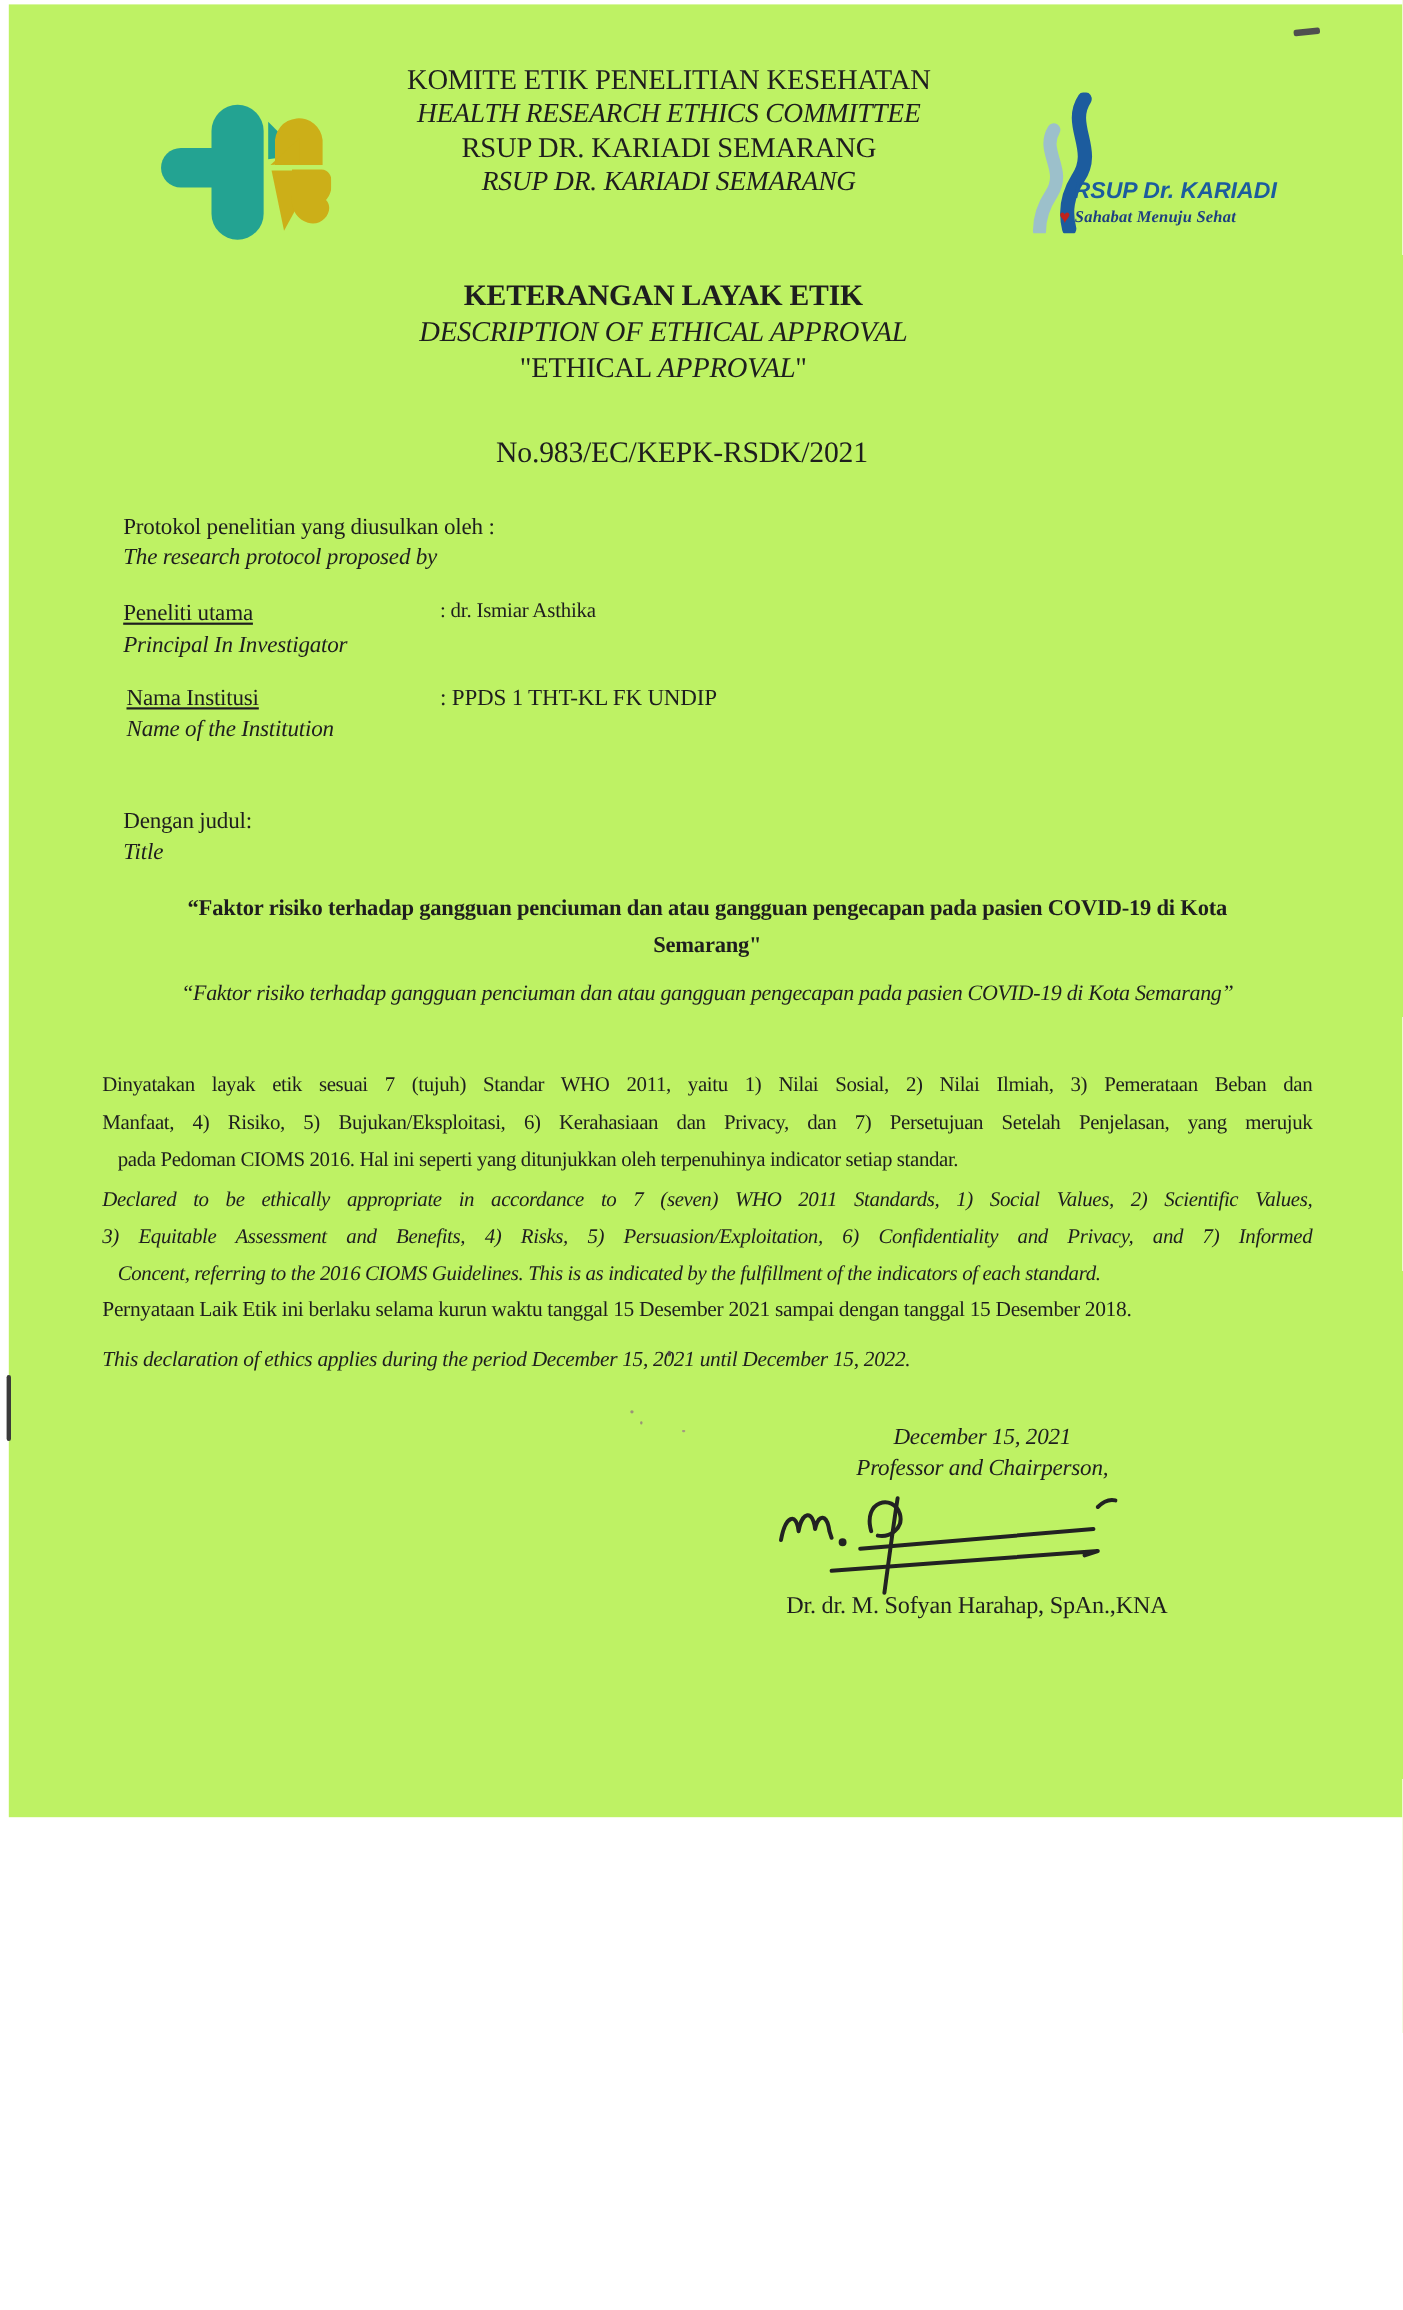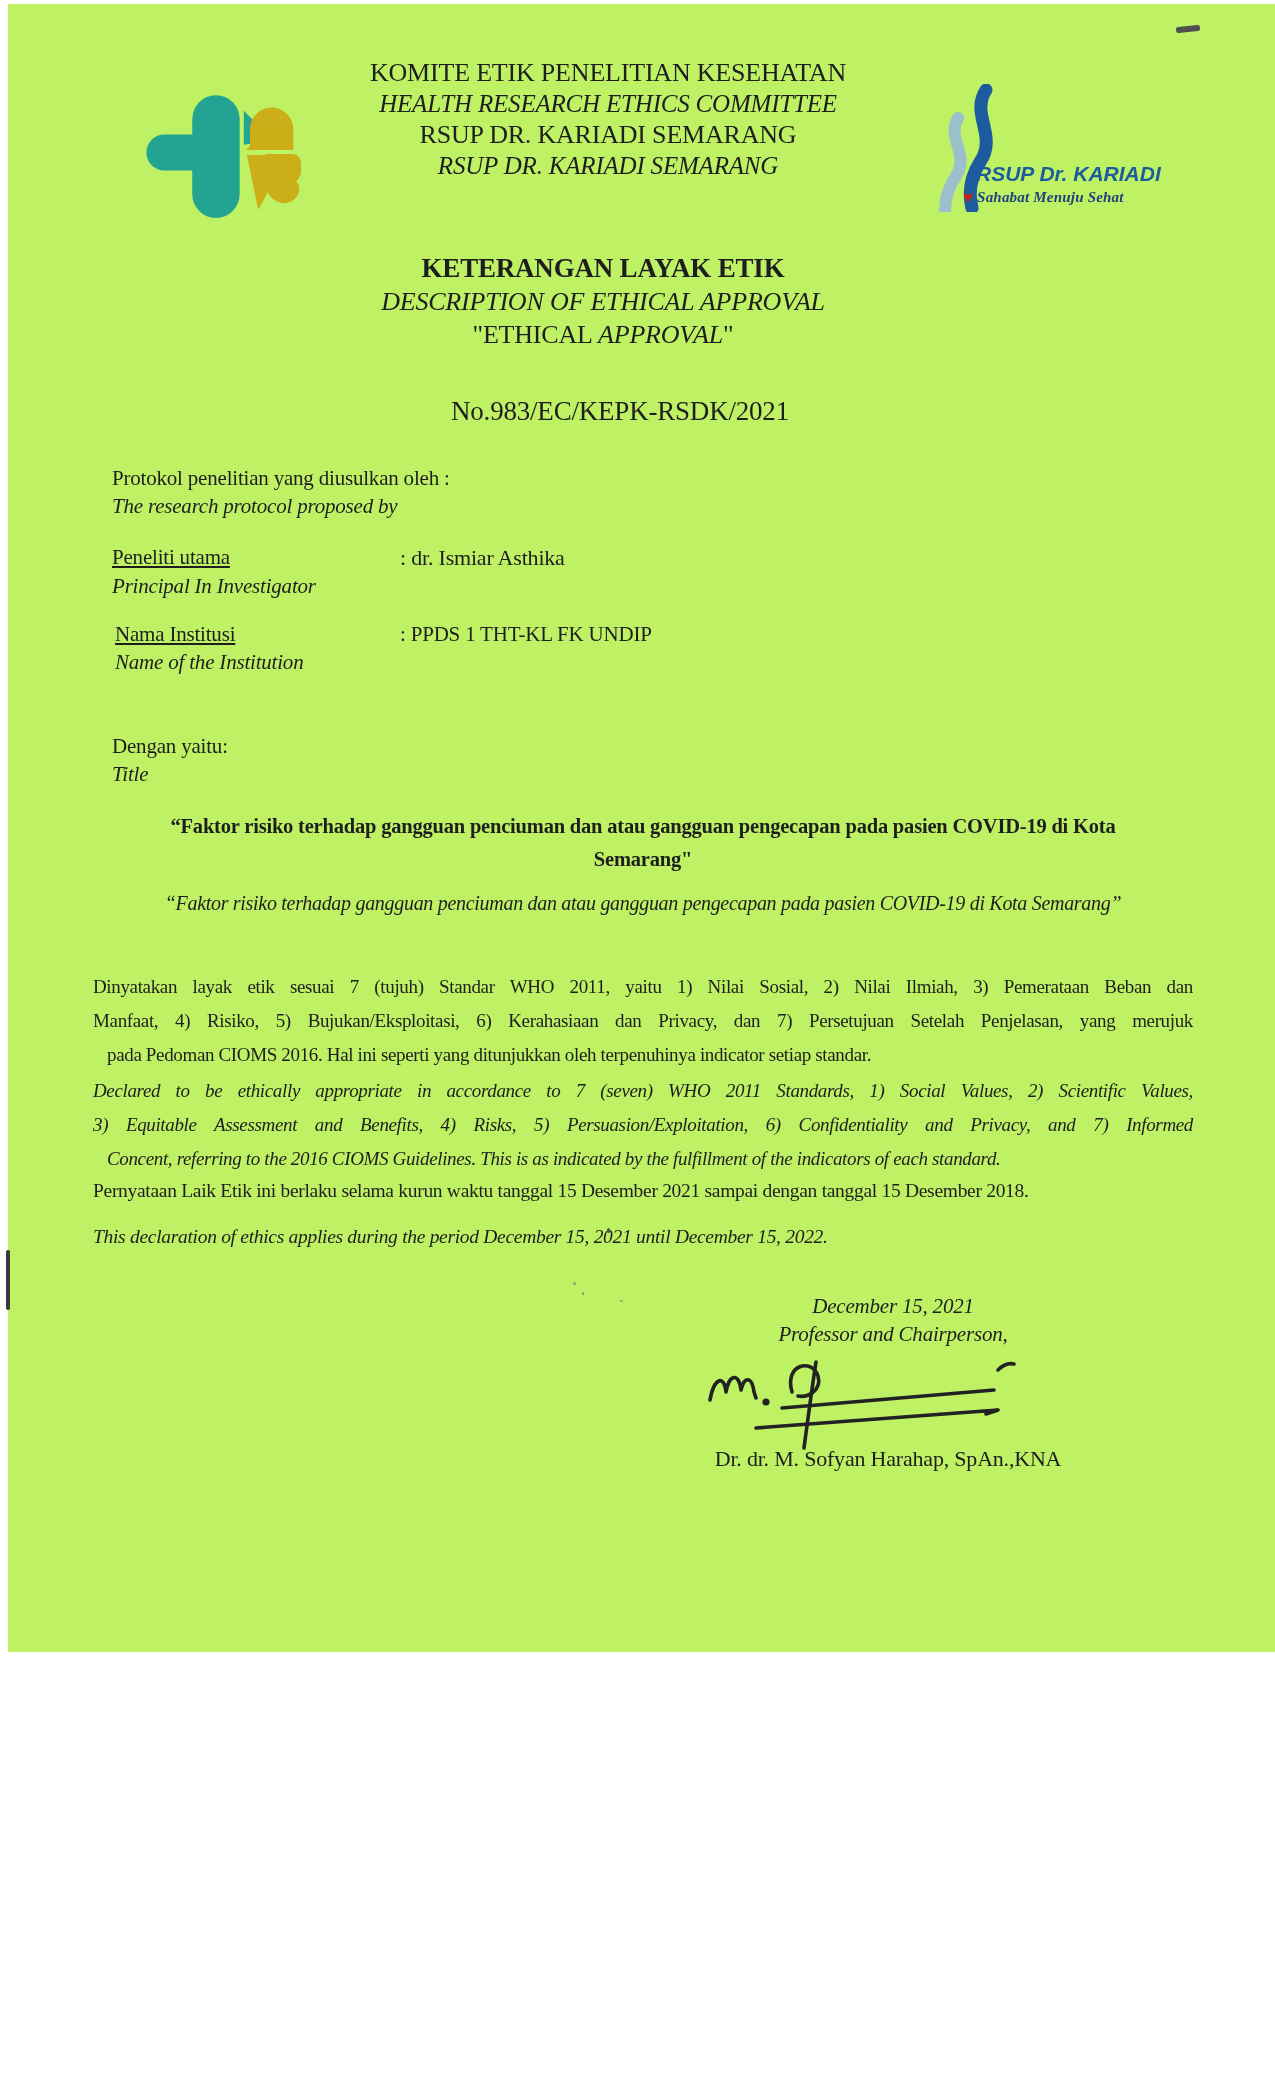--- a/index.html
+++ b/index.html
@@ -65,28 +65,28 @@
       <div class="t" style="font-size:26px;line-height:33px;"><span>"ETHICAL </span><span class="it">APPROVAL</span><span>"</span></div>
     </div>
     <div class="abs ctr" style="left:0;top:392px;width:1224px;">
       <div class="t nw" style="font-size:27px;display:inline-block;">No.983/EC/KEPK-RSDK/2021</div>
     </div>
 
     <div class="t nw abs" style="left:104px;top:462px;font-size:21px;">Protokol penelitian yang diusulkan oleh :</div>
     <div class="t it nw abs" style="left:104px;top:490px;font-size:21px;">The research protocol proposed by</div>
 
     <div class="t u nw abs" style="left:104px;top:541px;font-size:21px;">Peneliti utama</div>
-    <div class="t nw abs" style="left:392px;top:541px;font-size:22px;">: dr. Ismiar Asthika</div>
+    <div class="t nw abs" style="left:392px;top:541px;font-size:19px;">: dr. Ismiar Asthika</div>
     <div class="t it nw abs" style="left:104px;top:570px;font-size:21px;">Principal In Investigator</div>
 
     <div class="t u nw abs" style="left:107px;top:618px;font-size:21px;">Nama Institusi</div>
     <div class="t nw abs" style="left:392px;top:618px;font-size:21px;">: PPDS 1  THT-KL FK UNDIP</div>
     <div class="t it nw abs" style="left:107px;top:646px;font-size:21px;">Name of the Institution</div>
 
-    <div class="t nw abs" style="left:104px;top:730px;font-size:21px;">Dengan yaitu:</div>
+    <div class="t nw abs" style="left:104px;top:730px;font-size:21px;">Dengan judul:</div>
     <div class="t it nw abs" style="left:104px;top:758px;font-size:21px;">Title</div>
 
     <div class="abs ctr" style="left:55px;top:806px;width:1160px;">
       <div class="t b nw" style="font-size:20.5px;line-height:33px;">“Faktor risiko terhadap gangguan penciuman dan atau gangguan pengecapan pada pasien COVID-19 di Kota</div>
       <div class="t b nw" style="font-size:20.5px;line-height:33px;">Semarang"</div>
     </div>
     <div class="abs ctr" style="left:55px;top:888px;width:1160px;">
       <div class="t it nw" style="font-size:20px;display:inline-block;letter-spacing:-0.3px;">“Faktor risiko terhadap gangguan penciuman dan atau gangguan pengecapan pada pasien COVID-19 di Kota Semarang”</div>
     </div>
 

